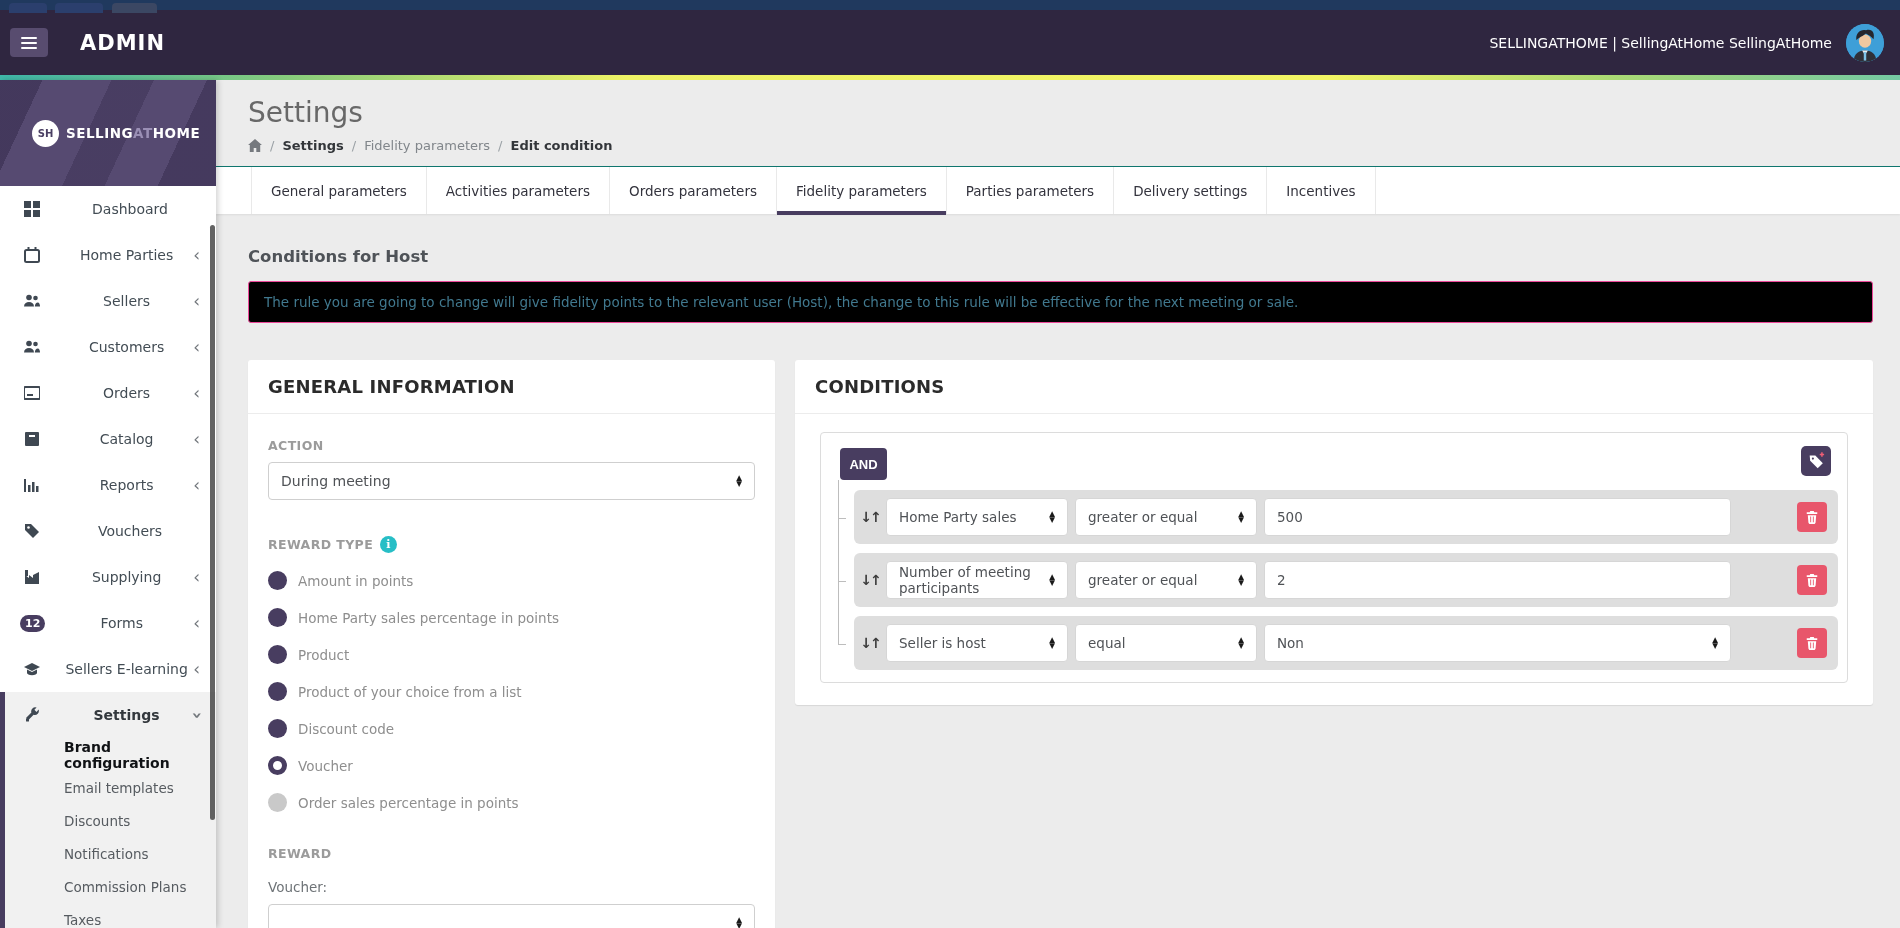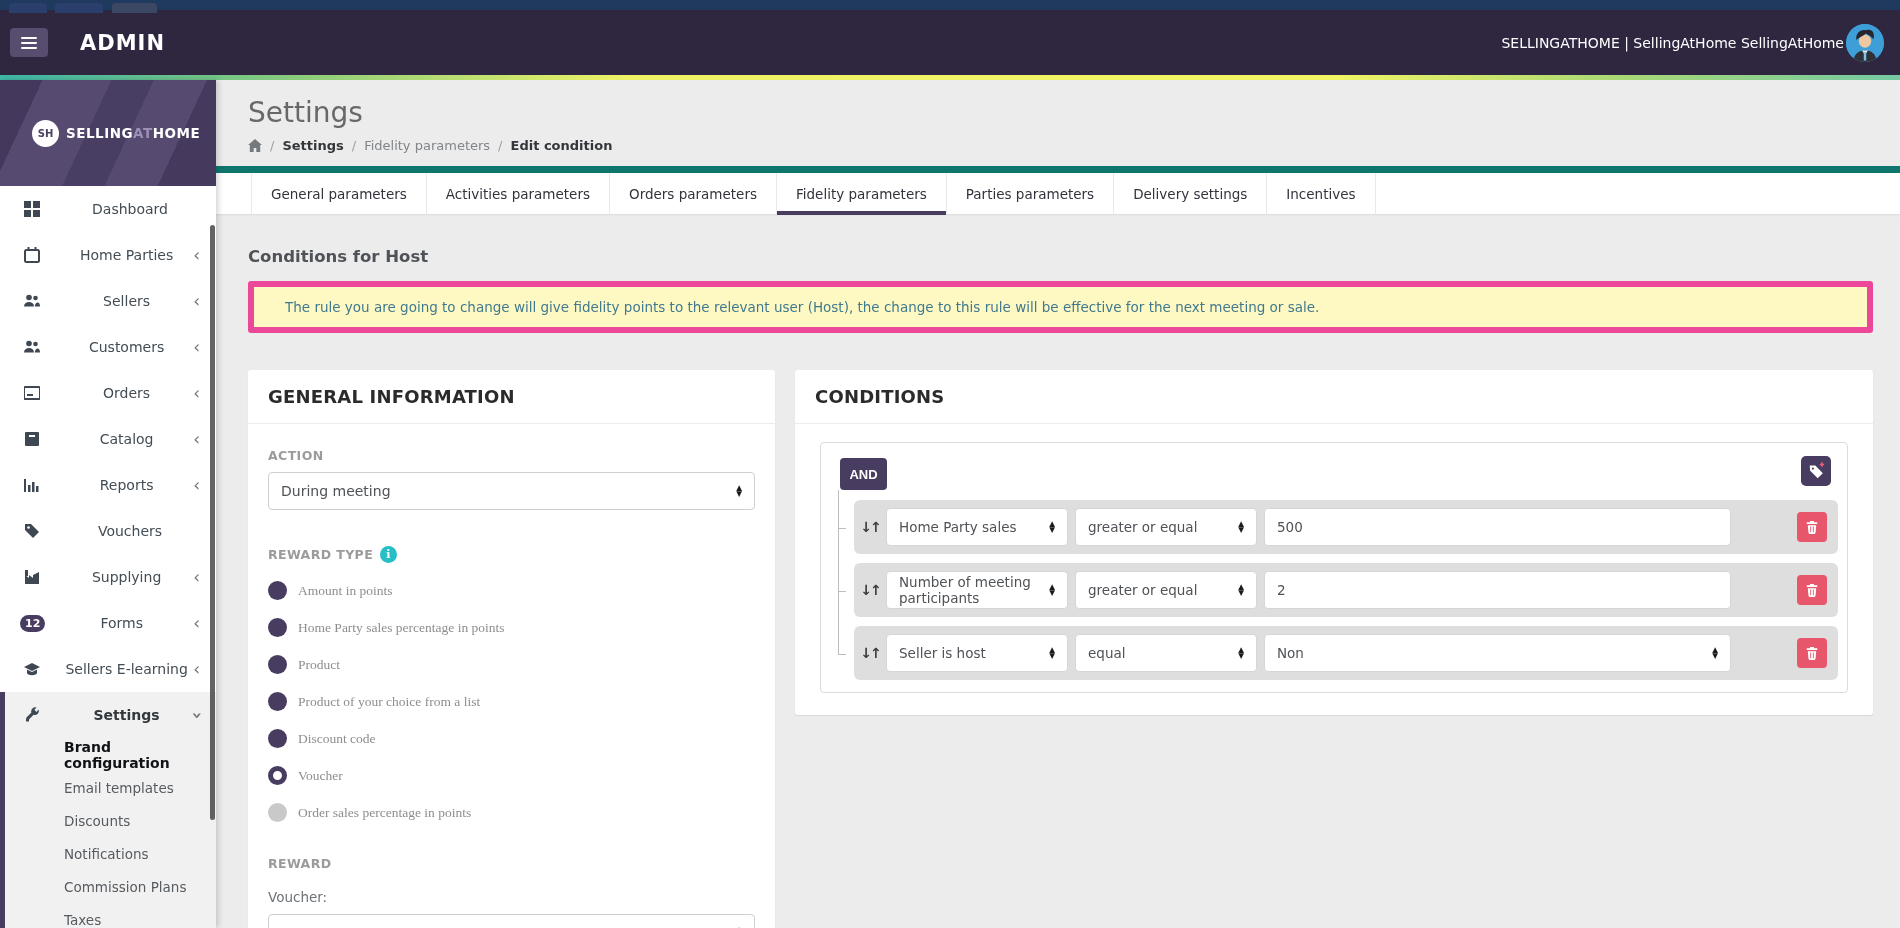--- a/index.html
+++ b/index.html
@@ -13,21 +13,21 @@
   .btab2 { left:55px; width:48px; background:#2b3f6d; }
   .btab3 { left:112px; width:45px; background:#3b4763; }
 
   
   .app-header { height:65px; background:#2f2640; display:flex; align-items:center; padding:0 16px 0 10px; }
   .hamburger { width:38px; height:29px; background:#584c6f; border:none; border-radius:4px;
     display:flex; flex-direction:column; justify-content:center; align-items:center; gap:3px; cursor:pointer; }
   .hamburger span { width:16px; height:2px; background:#fff; border-radius:1px; }
   .brand { color:#fff; font-size:21px; font-weight:bold; letter-spacing:1px; margin-left:32px; }
   .header-right { margin-left:auto; display:flex; align-items:center; }
-  .user-label { color:#fff; font-size:14px; margin-right:2px; }
+  .user-label { color:#fff; font-size:14px; margin-right:14px; }
   .avatar { width:38px; height:38px; border-radius:50%; background:#3e9fd8; overflow:hidden; flex:none; cursor:pointer; }
 
   .gradient-bar { height:5px;
     background:linear-gradient(90deg,#3fb8aa 0%,#86cb7c 15%,#eef266 33%,#f2f464 70%,#aad974 85%,#74c9a3 100%); }
 
   
   .shell { display:flex; height:848px; }
 
   
   .sidebar { width:216px; background:#fff; position:relative; z-index:2;
@@ -67,32 +67,32 @@
   .content { flex:1; background:#ececec; overflow:hidden; }
   .page-head { padding:16px 27px 0 32px; }
   .page-title { font-size:28px; color:#686868; font-weight:400; }
   .breadcrumb { display:flex; align-items:center; margin-top:9px; font-size:13px; color:#81868b; }
   .crumb-sep { margin:0 8px; color:#9aa0a5; }
   .crumb-sep::before { content:"/"; }
   .crumb.strong { font-weight:bold; color:#33363a; }
   .home-ic { width:14px; height:13px; color:#75797e; display:block; }
   .home-ic svg { width:100%; height:100%; fill:currentColor; }
 
-  .tab-strip { margin-top:13px; height:48px; background:#fff; border-top:7px solid #0f766e;
+  .tab-strip { margin-top:13px; height:48px; background:#fff; border-top:1px solid #0f766e;
     box-shadow:0 1px 2px rgba(0,0,0,.07); display:flex; padding-left:35px; }
   .tab { position:relative; display:flex; align-items:center; padding:0 19px; font-size:13.5px;
     color:#33333d; border-right:1px solid #e9e9e9; cursor:pointer; white-space:nowrap; }
   .tab:first-child { border-left:1px solid #e9e9e9; }
   .tab .tab-bar { display:none; }
   .tab.active .tab-bar { display:block; position:absolute; left:0; right:0; bottom:-1px; height:4px; background:#483d60; }
 
   .section { padding:0 27px 0 32px; }
   .section-heading { margin-top:33px; font-size:16.5px; font-weight:600; color:#4f5358; }
-  .info-box { margin-top:15px; background:#fef9c3; border:6px solid #ec4899; border-radius:3px;
-    padding:12px 31px; font-size:13.5px; color:#41798f; }
+  .info-box { margin-top:15px; background:#000000; border:1px solid #ec4899; border-radius:3px;
+    padding:12px 15px; font-size:13.5px; color:#41798f; }
 
   .panels { margin-top:37px; display:flex; gap:20px; align-items:flex-start; }
   .panel { background:#fff; border-radius:3px; box-shadow:0 1px 1px rgba(0,0,0,.09); }
   .panel-header { padding:16px 20px; font-size:18px; font-weight:bold; color:#2b2b2b;
     border-bottom:1px solid #ececec; letter-spacing:.2px; }
   .left-panel { width:527px; flex:none; }
   .right-panel { flex:1; }
   .left-body { padding:24px 20px 20px; }
   .right-body { padding:18px 25px 22px; }
 
@@ -104,21 +104,21 @@
     line-height:6px; color:#1a1a1a; flex:none; }
   .info-ic { width:17px; height:17px; border-radius:50%; background:#27bec6; color:#fff;
     font-size:11px; font-weight:bold; display:inline-flex; align-items:center; justify-content:center;
     margin-left:7px; font-family:"DejaVu Serif","Liberation Serif",serif; cursor:pointer; }
 
   .reward-type-block { margin-top:36px; }
   .radio-row { display:flex; align-items:center; margin-top:18px; cursor:pointer; }
   .radio { width:19px; height:19px; border-radius:50%; background:#483d60; flex:none; }
   .radio.selected { background:#fff; border:5px solid #483d60; }
   .radio.disabled { background:#c9c9c9; cursor:default; }
-  .radio-label { margin-left:11px; font-size:13.5px; color:#8e8e8e;font-family:Liberation Serif, serif; }
+  .radio-label { margin-left:11px; font-size:13.5px; color:#8e8e8e; }
 
   .reward-block { margin-top:34px; }
   .voucher-label { margin-top:18px; font-size:13.5px; color:#6e7377; }
 
   
   .cond-container { border:1px solid #dcdcdc; border-radius:4px; position:relative;
     padding:15px 9px 12px 9px; }
   .and-btn { margin-left:10px; width:47px; height:32px; background:#483d60; color:#fff; border:none;
     border-radius:4px; font-size:13px; font-weight:bold; cursor:pointer;
     display:flex; align-items:center; justify-content:center; }

